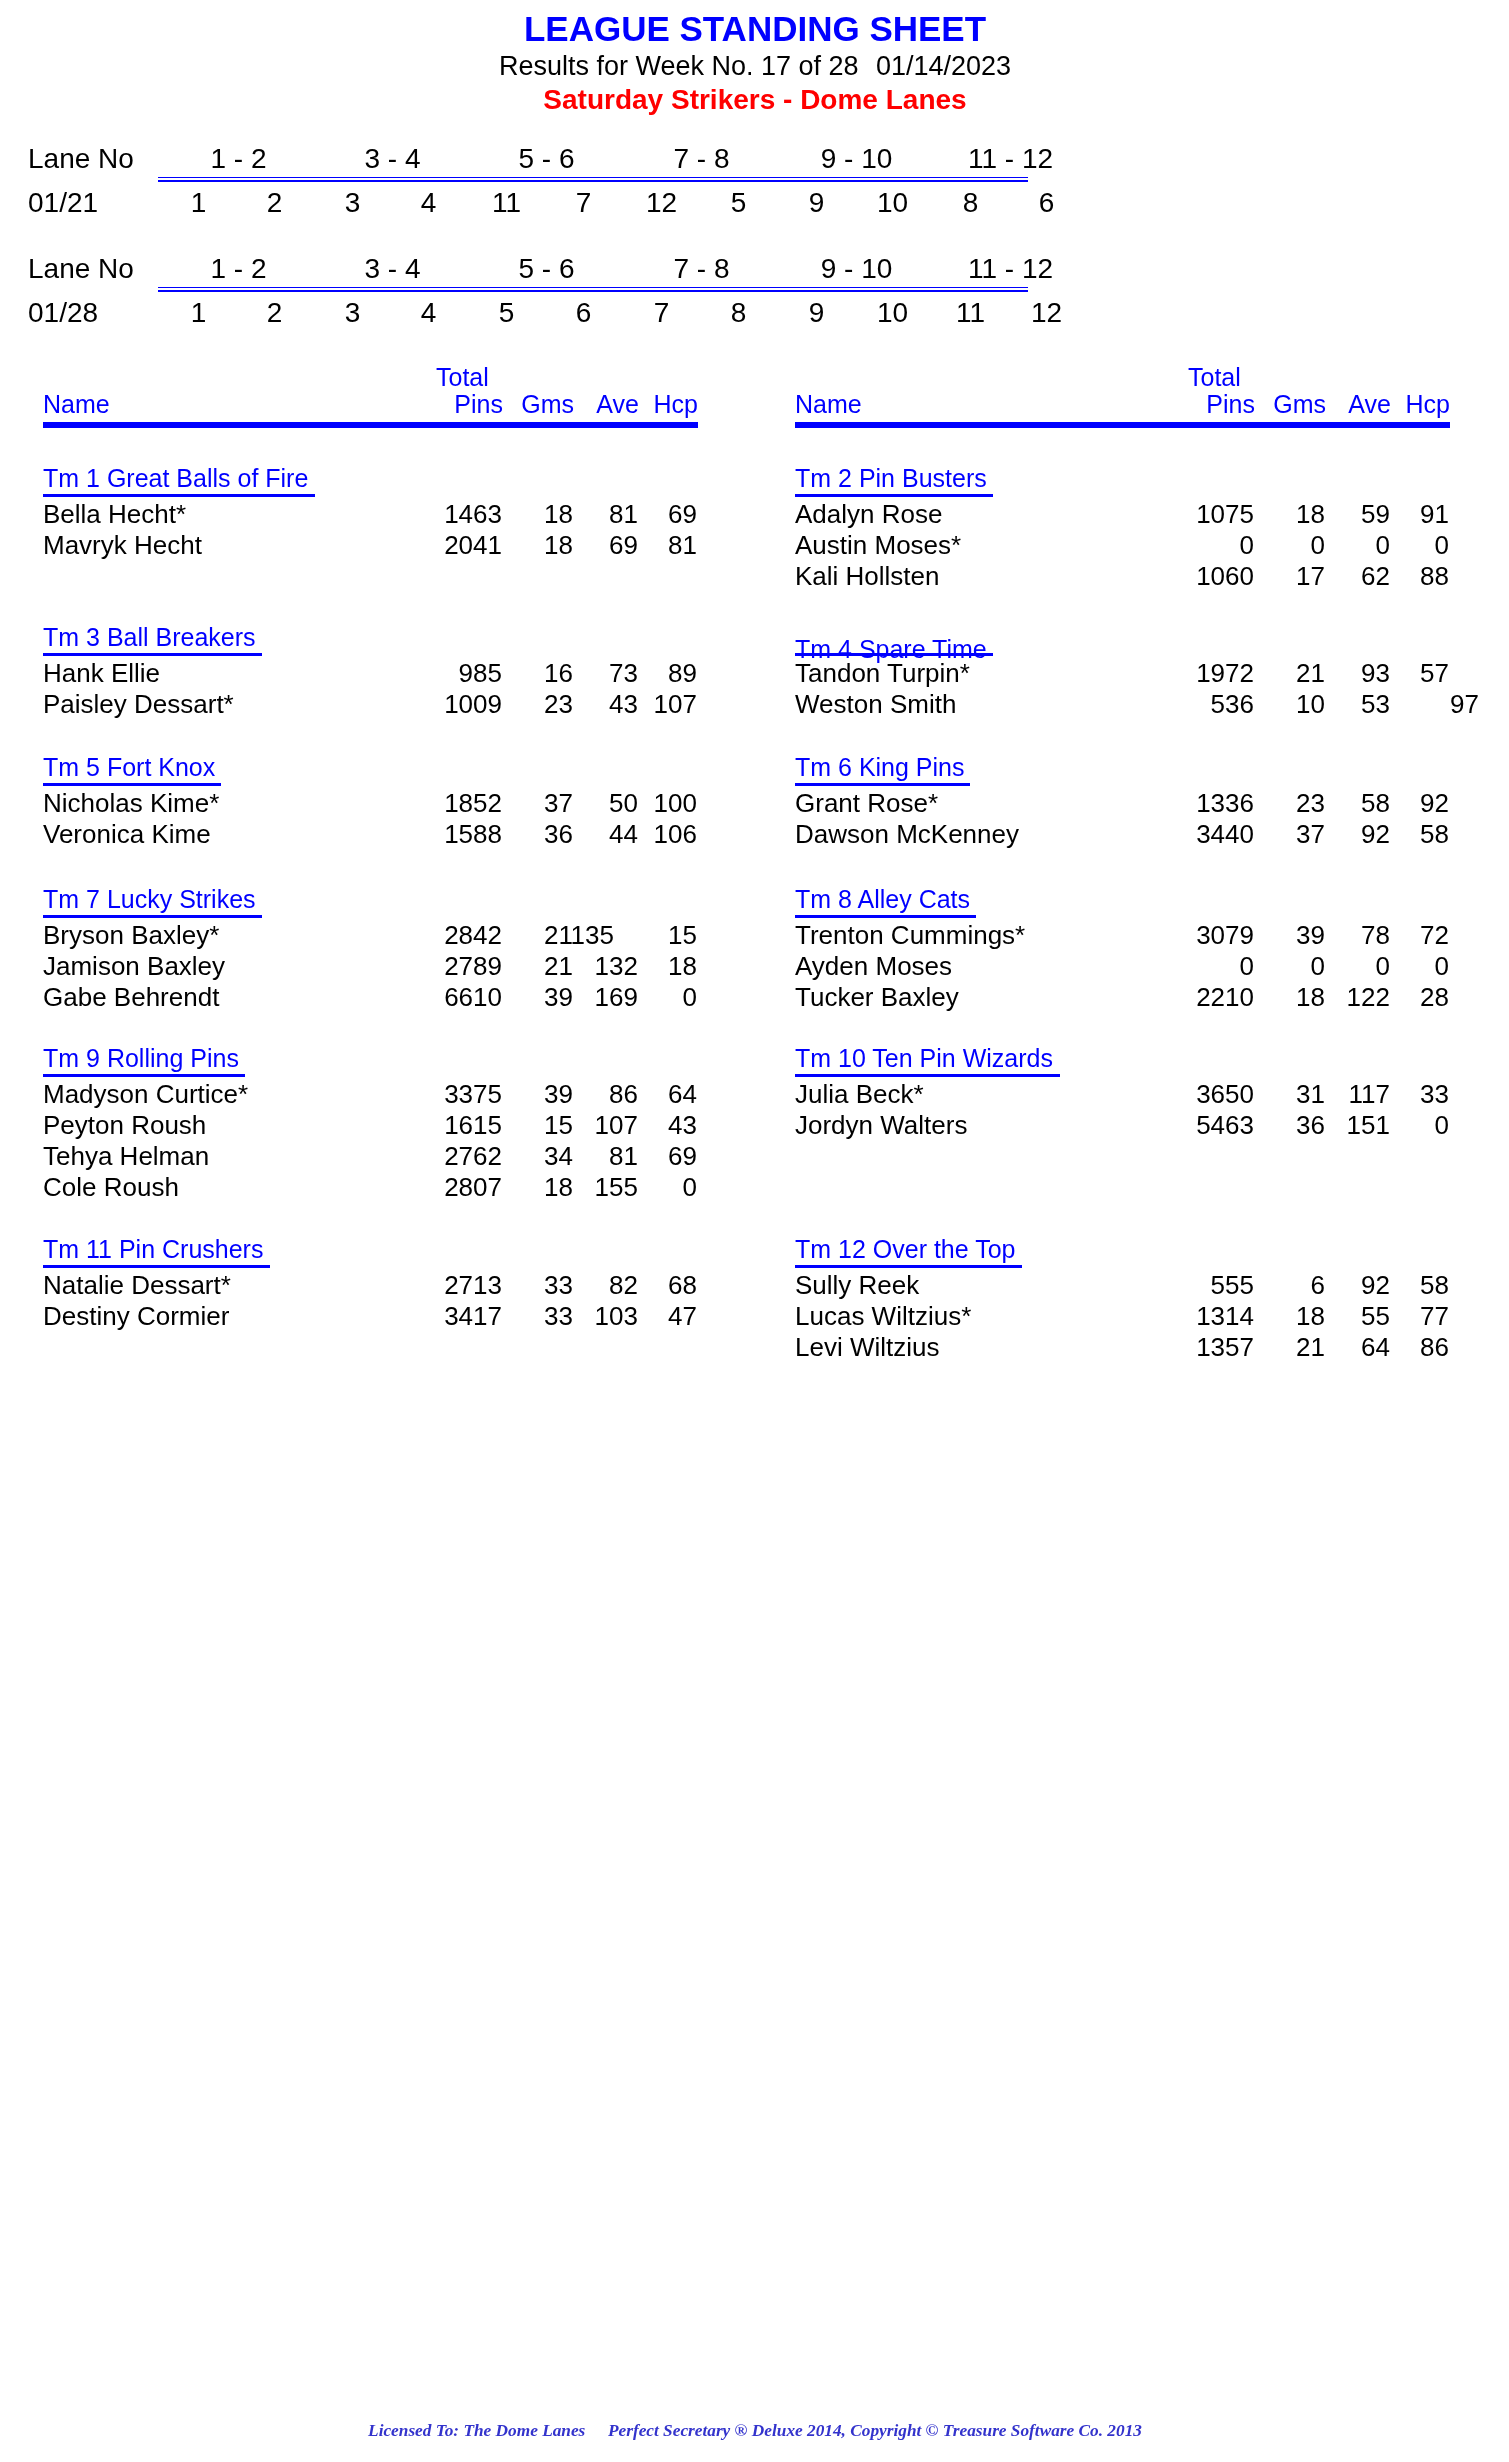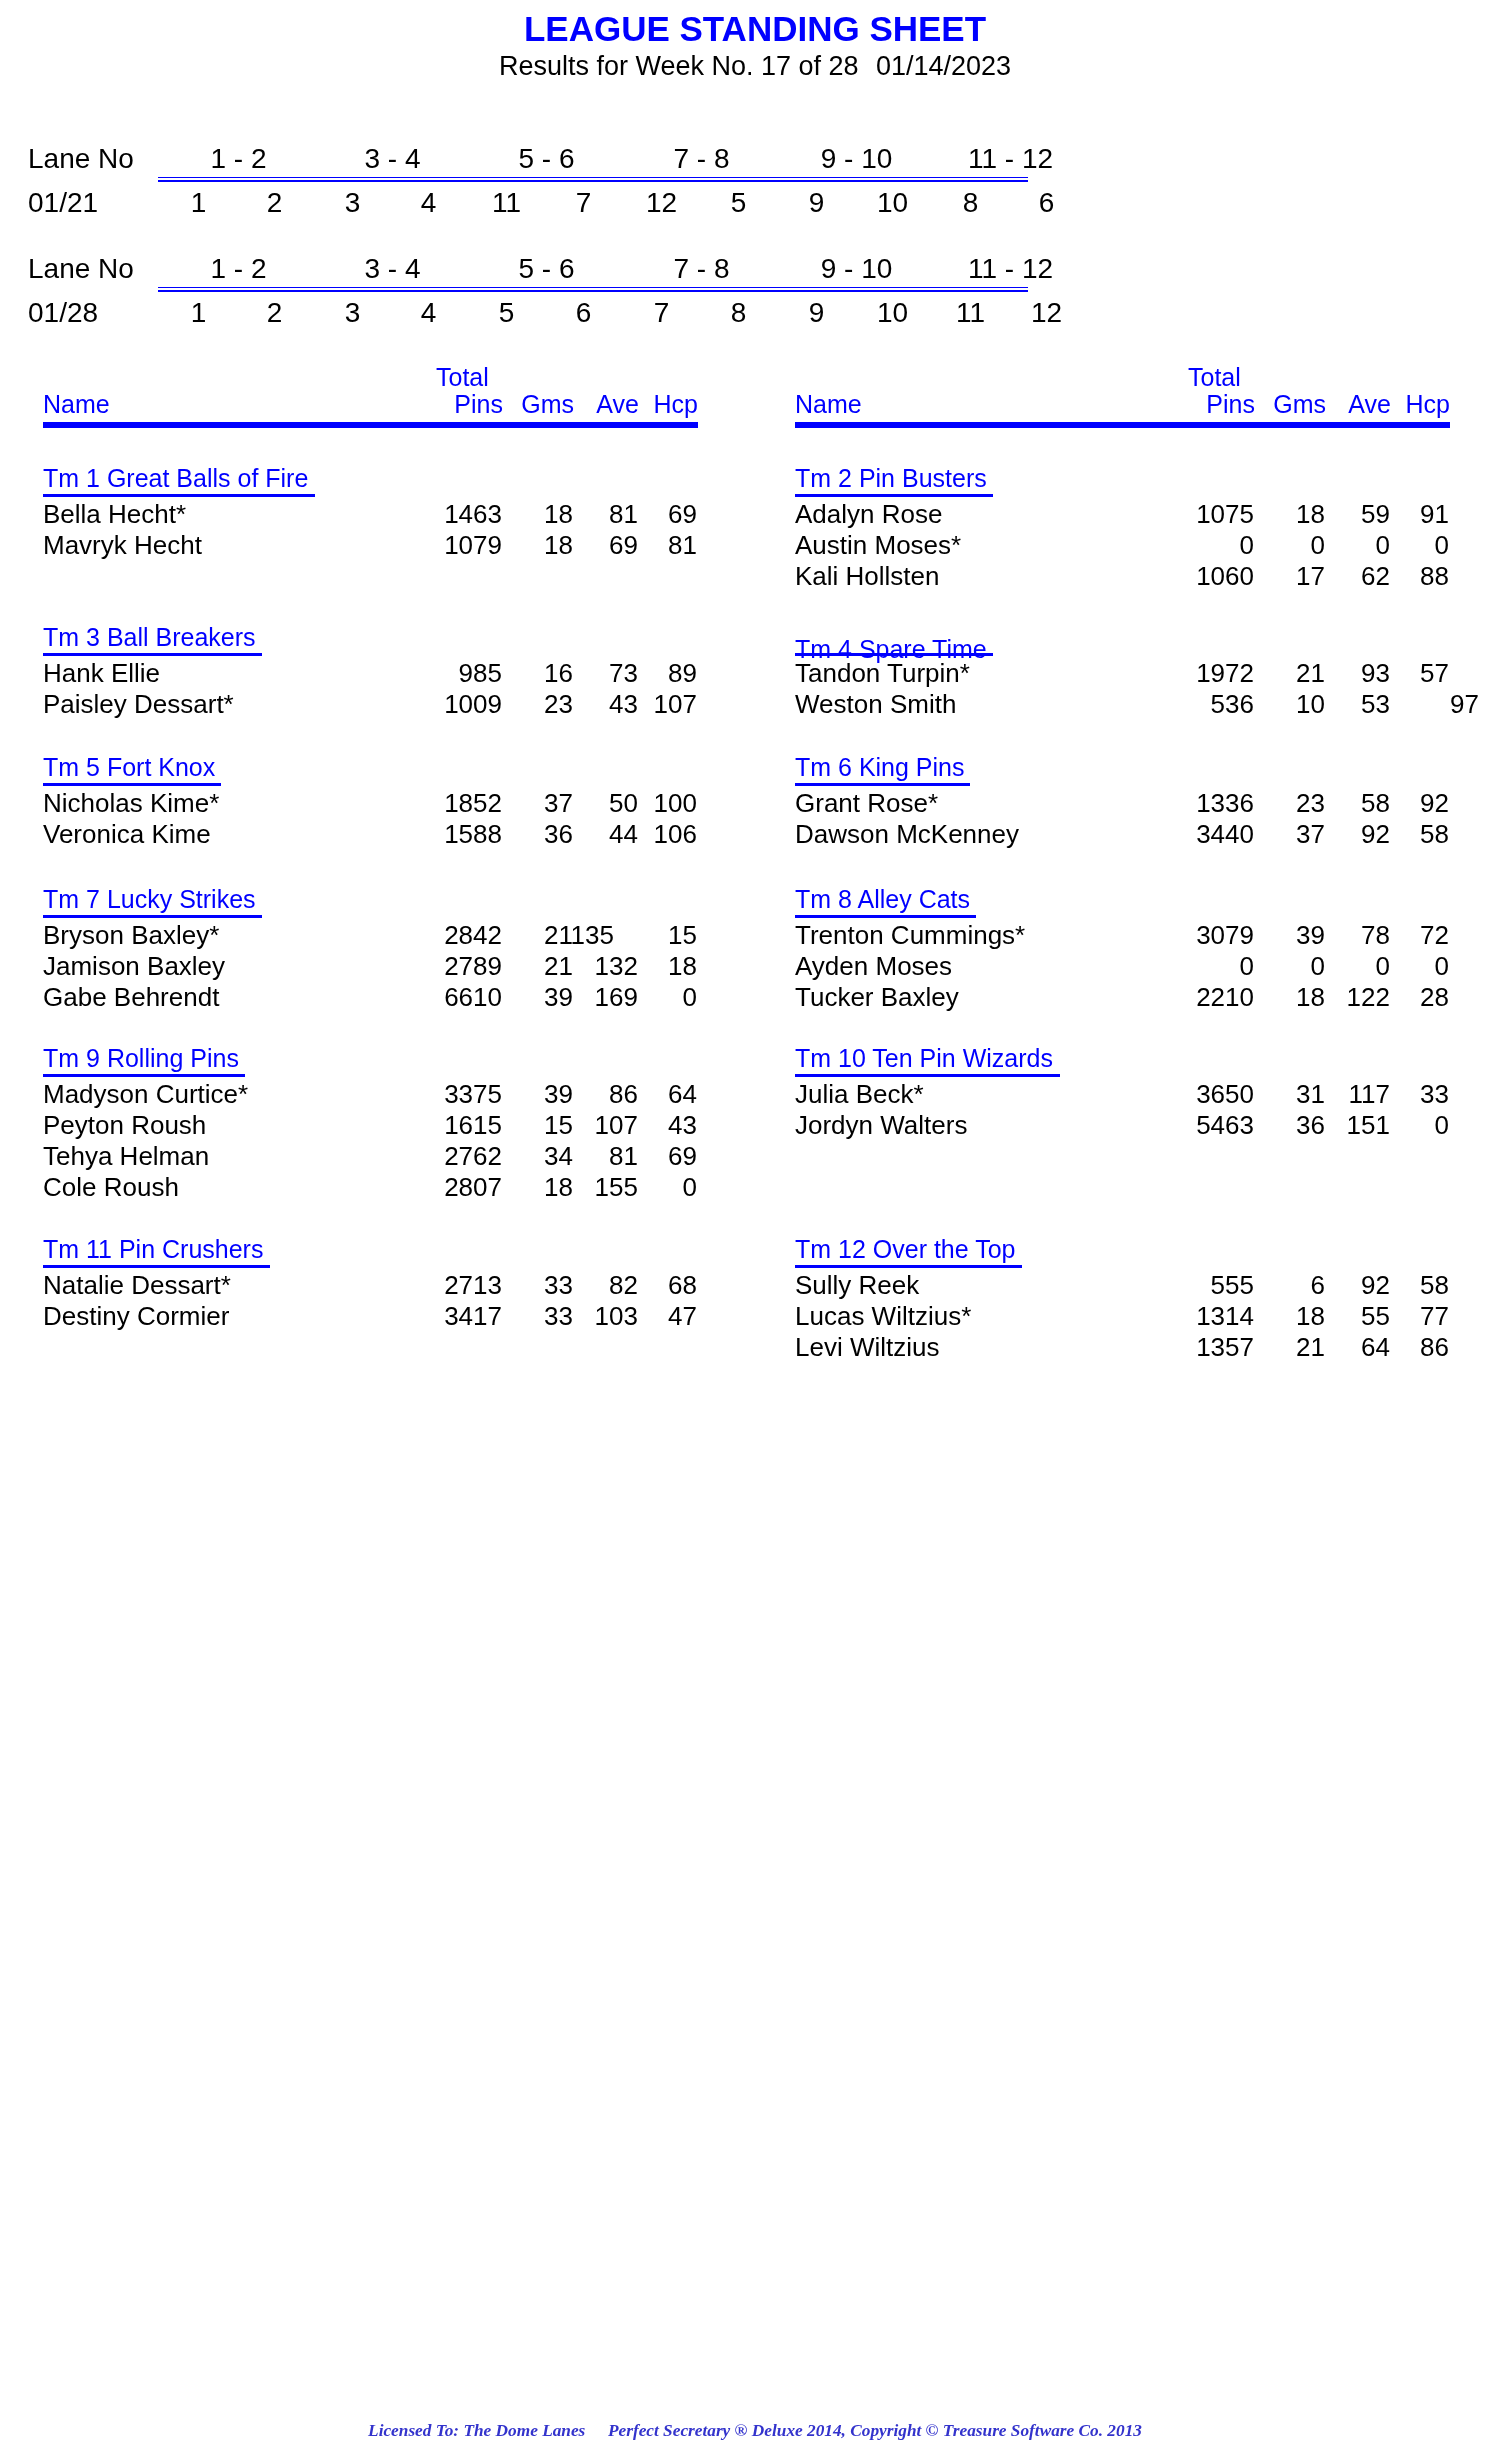--- a/index.html
+++ b/index.html
@@ -175,20 +175,21 @@
   .footer .fgap { display: inline-block; width: 22.6px; }
 </style>
 </head>
 <body>
 
 <div class="header">
   <div class="title">LEAGUE STANDING SHEET</div>
   <div class="subtitle">
     <span>Results for Week No. 17 of 28</span><span class="gap"></span><span>01/14/2023</span>
   </div>
+  <div class="league">Saturday Strikers - Dome Lanes</div>
 </div>
 
 <div id="lane-blocks">
     <div class="lane-block" style="top: 143px;">
       <div class="lane-row">
         <span class="lane-label">Lane No</span>
         <span class="lane-pair" style="left: 162px;">1 - 2</span>
         <span class="lane-pair" style="left: 316px;">3 - 4</span>
         <span class="lane-pair" style="left: 470px;">5 - 6</span>
         <span class="lane-pair" style="left: 625px;">7 - 8</span>
@@ -256,21 +257,21 @@
       <div class="team-underline" style="left: 43px; top: 28px; width: 272px;"></div>
       <div class="player-row" style="top: 33px; padding-left: 32px;">
         <span class="p-name" style="left: 43px;">Bella Hecht*</span>
         <span class="p-num" style="left: 416px; width: 86px;">1463</span>
         <span class="p-num" style="left: 487px; width: 86px;">18</span>
         <span class="p-num" style="left: 552px; width: 86px;">81</span>
         <span class="p-num" style="left: 611px; width: 86px;">69</span>
       </div>
       <div class="player-row" style="top: 64px;">
         <span class="p-name" style="left: 43px;">Mavryk Hecht</span>
-        <span class="p-num" style="left: 416px; width: 86px;">1079</span>
+        <span class="p-num" style="left: 416px; width: 86px;">2041</span>
         <span class="p-num" style="left: 487px; width: 86px;">18</span>
         <span class="p-num" style="left: 552px; width: 86px;">69</span>
         <span class="p-num" style="left: 611px; width: 86px;">81</span>
       </div>
     </div>
     <div class="team" style="top: 625px;">
       <span class="team-name" style="left: 43px; top: 0px;">Tm 3 Ball Breakers</span>
       <div class="team-underline" style="left: 43px; top: 28px; width: 219px;"></div>
       <div class="player-row" style="top: 33px;">
         <span class="p-name" style="left: 43px;">Hank Ellie</span>

